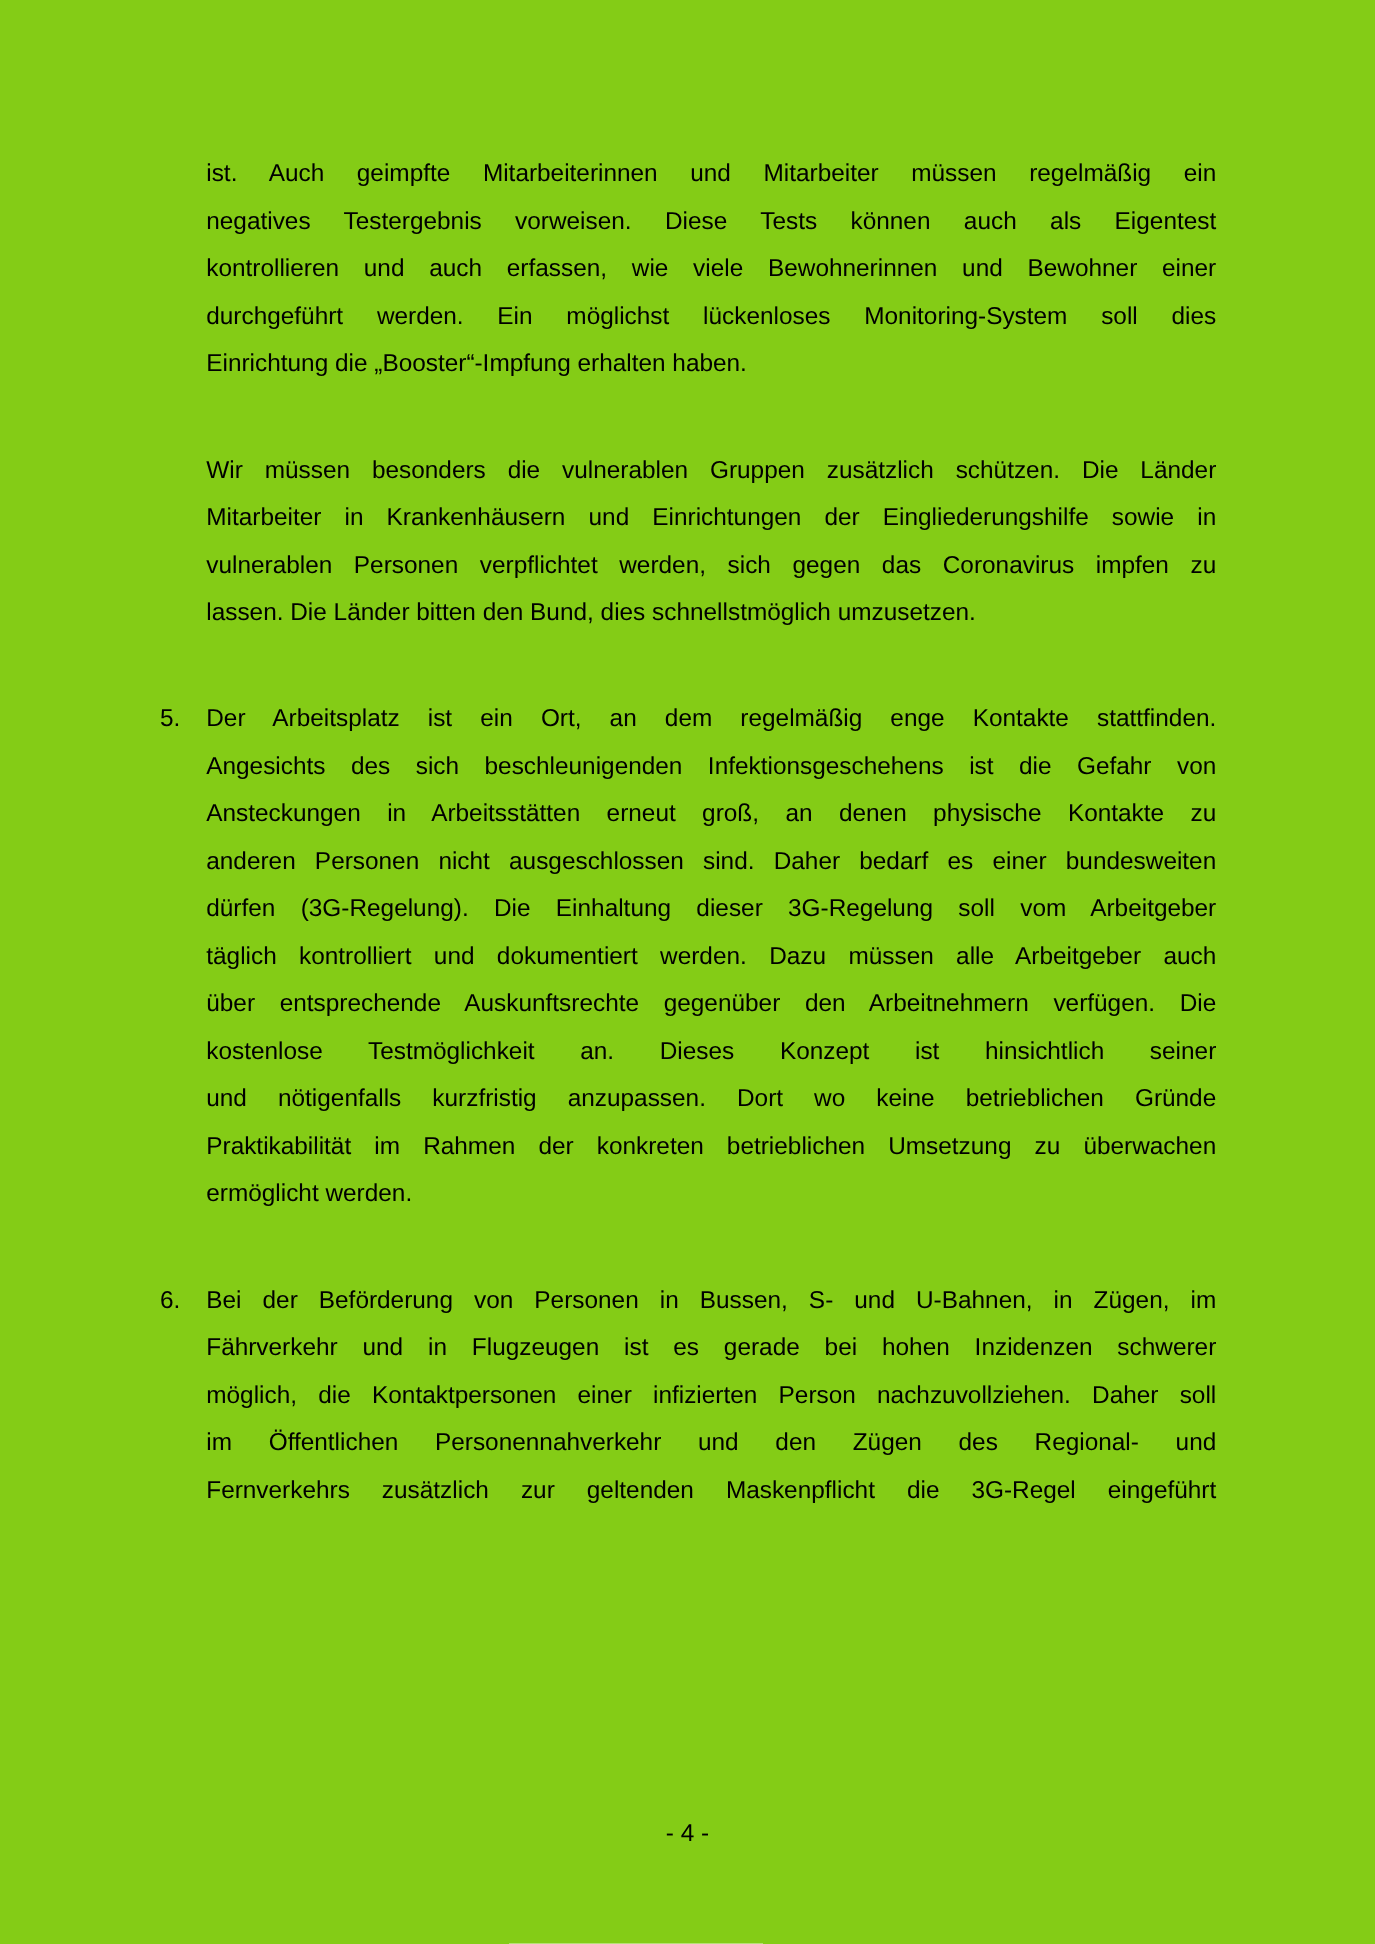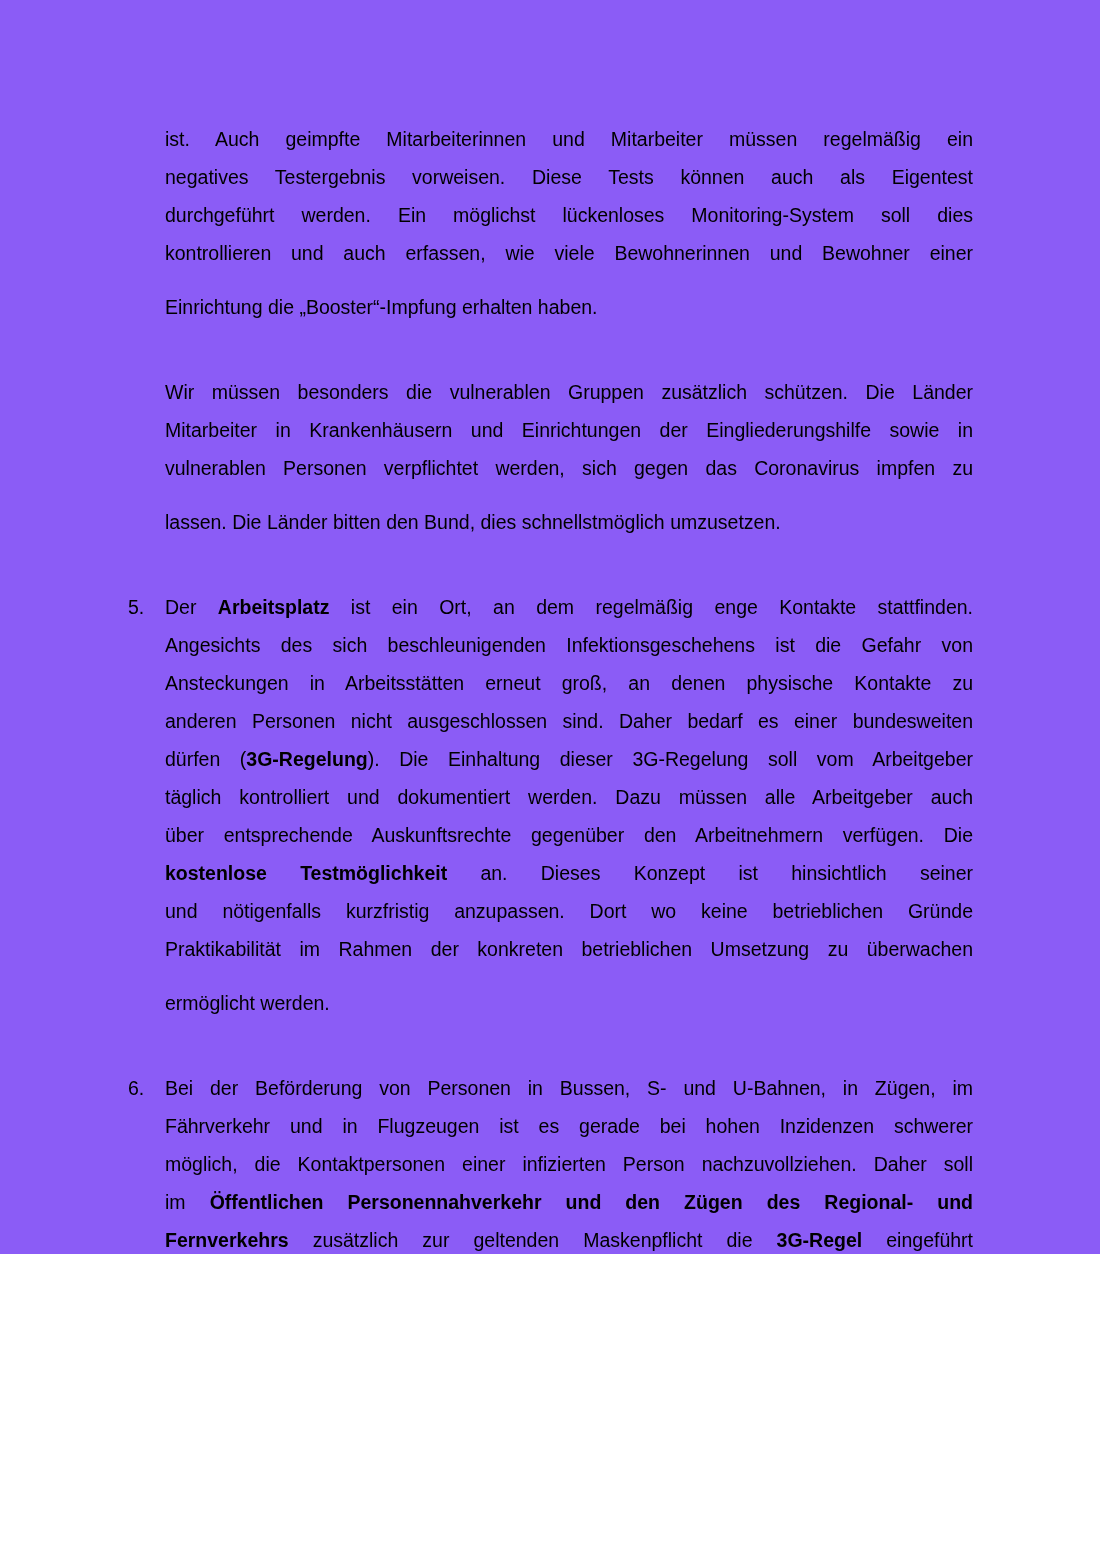--- a/index.html
+++ b/index.html
@@ -3,22 +3,22 @@
 <meta charset="utf-8">
 <style>
   html, body {
     margin: 0;
     padding: 0;
     background: #ffffff;
   }
   .page {
     position: relative;
     width: 1100px;
-    height: 1254px;
-    background: #8b5cf6;
+    height: 1555px;
+    background: #84cc16;
     font-family: "Liberation Sans", sans-serif;
     font-size: 19.5px;
     color: #000000;
     overflow: hidden;
   }
   .content {
     position: absolute;
     top: 120px;
     left: 165px;
     width: 808px;
@@ -36,42 +36,41 @@
   }
   .line {
     line-height: 38px;
     text-align: justify;
     text-align-last: justify;
     white-space: normal;
   }
   .line.last {
     text-align: left;
     text-align-last: left;
-    margin-top: 16px;
   }
-  .bold { font-weight: bold; }
+  .bold { font-weight: normal; }
   .footer {
     position: absolute;
     top: 1454px;
     left: 0;
     width: 100%;
     text-align: center;
     line-height: 26px;
   }
 </style>
 </head>
 <body>
 
 <div class="page">
   <div class="content">
       <div class="block">
         <div class="line"><span>ist. Auch geimpfte Mitarbeiterinnen und Mitarbeiter müssen regelmäßig ein</span></div>
         <div class="line"><span>negatives Testergebnis vorweisen. Diese Tests können auch als Eigentest</span></div>
+        <div class="line"><span>kontrollieren und auch erfassen, wie viele Bewohnerinnen und Bewohner einer</span></div>
         <div class="line"><span>durchgeführt werden. Ein möglichst lückenloses Monitoring-System soll dies</span></div>
-        <div class="line"><span>kontrollieren und auch erfassen, wie viele Bewohnerinnen und Bewohner einer</span></div>
         <div class="line last"><span>Einrichtung die „Booster“-Impfung erhalten haben.</span></div>
       </div>
       <div class="block">
         <div class="line"><span>Wir müssen besonders die vulnerablen Gruppen zusätzlich schützen. Die Länder</span></div>
         <div class="line"><span>Mitarbeiter in Krankenhäusern und Einrichtungen der Eingliederungshilfe sowie in</span></div>
         <div class="line"><span>vulnerablen Personen verpflichtet werden, sich gegen das Coronavirus impfen zu</span></div>
         <div class="line last"><span>lassen. Die Länder bitten den Bund, dies schnellstmöglich umzusetzen.</span></div>
       </div>
       <div class="block">
         <span class="marker">5.</span>

